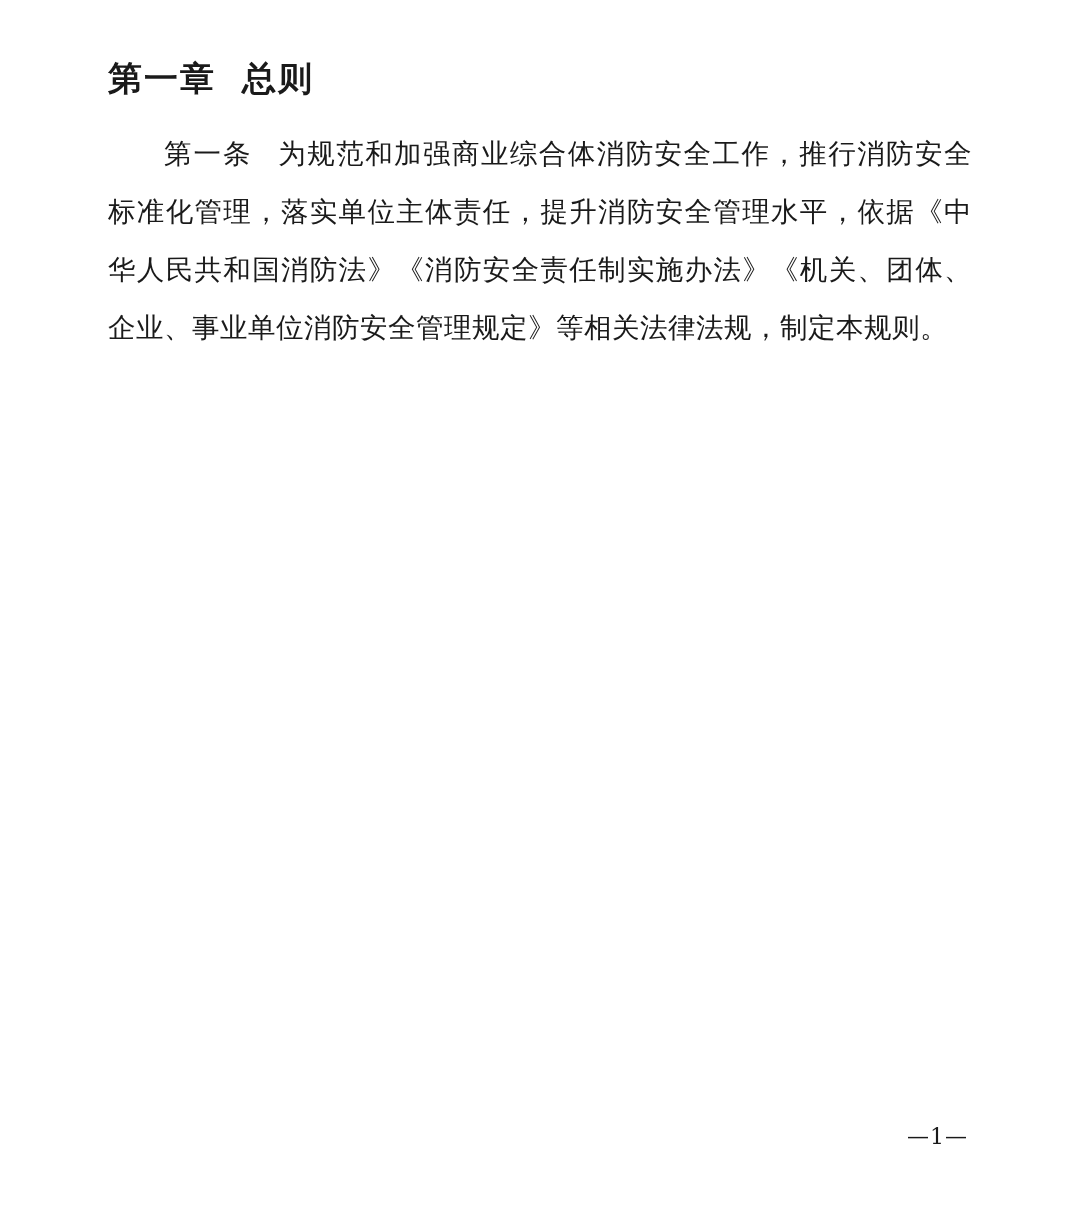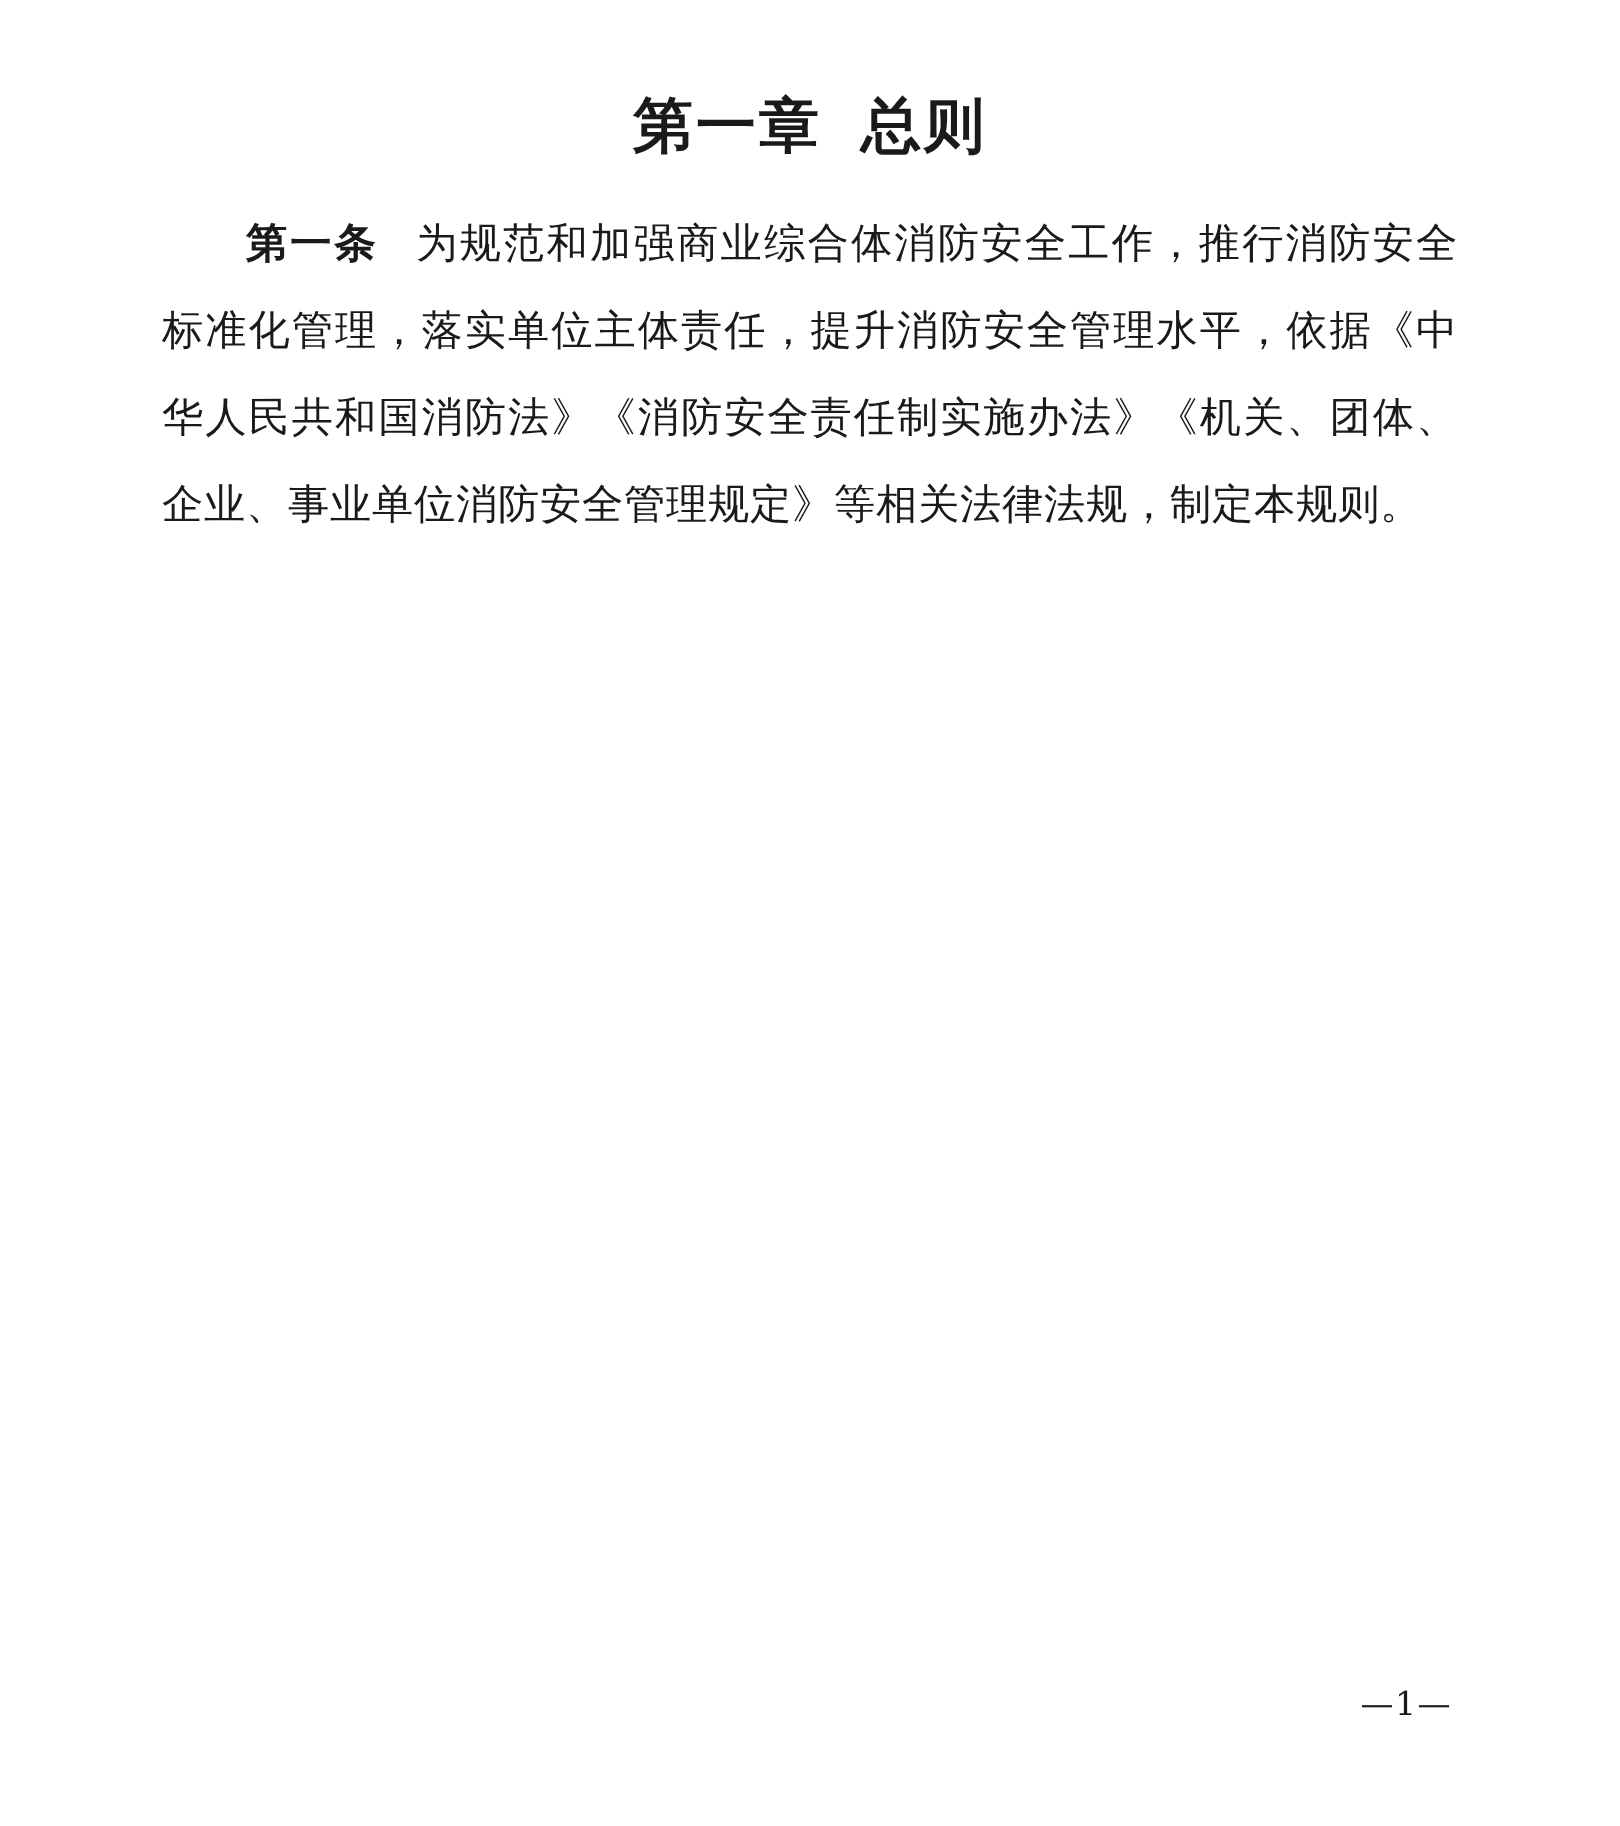--- a/index.html
+++ b/index.html
@@ -15,48 +15,48 @@
     position: relative;
   }
   .page {
     width: 1080px;
     min-height: 1217px;
     box-sizing: border-box;
     padding: 38px 108px 0 108px;
     position: relative;
   }
   .chapter-title {
-    text-align: center;
-    font-size: 40px;
+    text-align: left;
+    font-size: 34px;
     font-weight: bold;
     letter-spacing: 2px;
     margin: 18px 0 22px 0;
     font-family: "DejaVu Sans", "Liberation Sans", sans-serif;
   }
   .chapter-title .sep {
     display: inline-block;
     width: 26px;
   }
   .para {
     font-size: 27.5px;
     line-height: 58px;
     text-align: justify;
     text-justify: inter-ideograph;
     margin: 0 0 2px 0;
     text-indent: 0;
   }
   .para .lead {
-    font-weight: bold;
+    font-weight: normal;
     font-family: "DejaVu Sans", "Liberation Sans", sans-serif;
     margin-left: 56px;
+    margin-right: 26px;
     letter-spacing: 1px;
   }
   .para .body-text {
     letter-spacing: 0.5px;
-    margin-left: 25px;
   }
   .page-number {
     position: absolute;
     right: 112px;
     bottom: 68px;
     font-size: 22px;
     letter-spacing: 1px;
     font-family: "DejaVu Serif", "Liberation Serif", serif;
   }
 </style>

